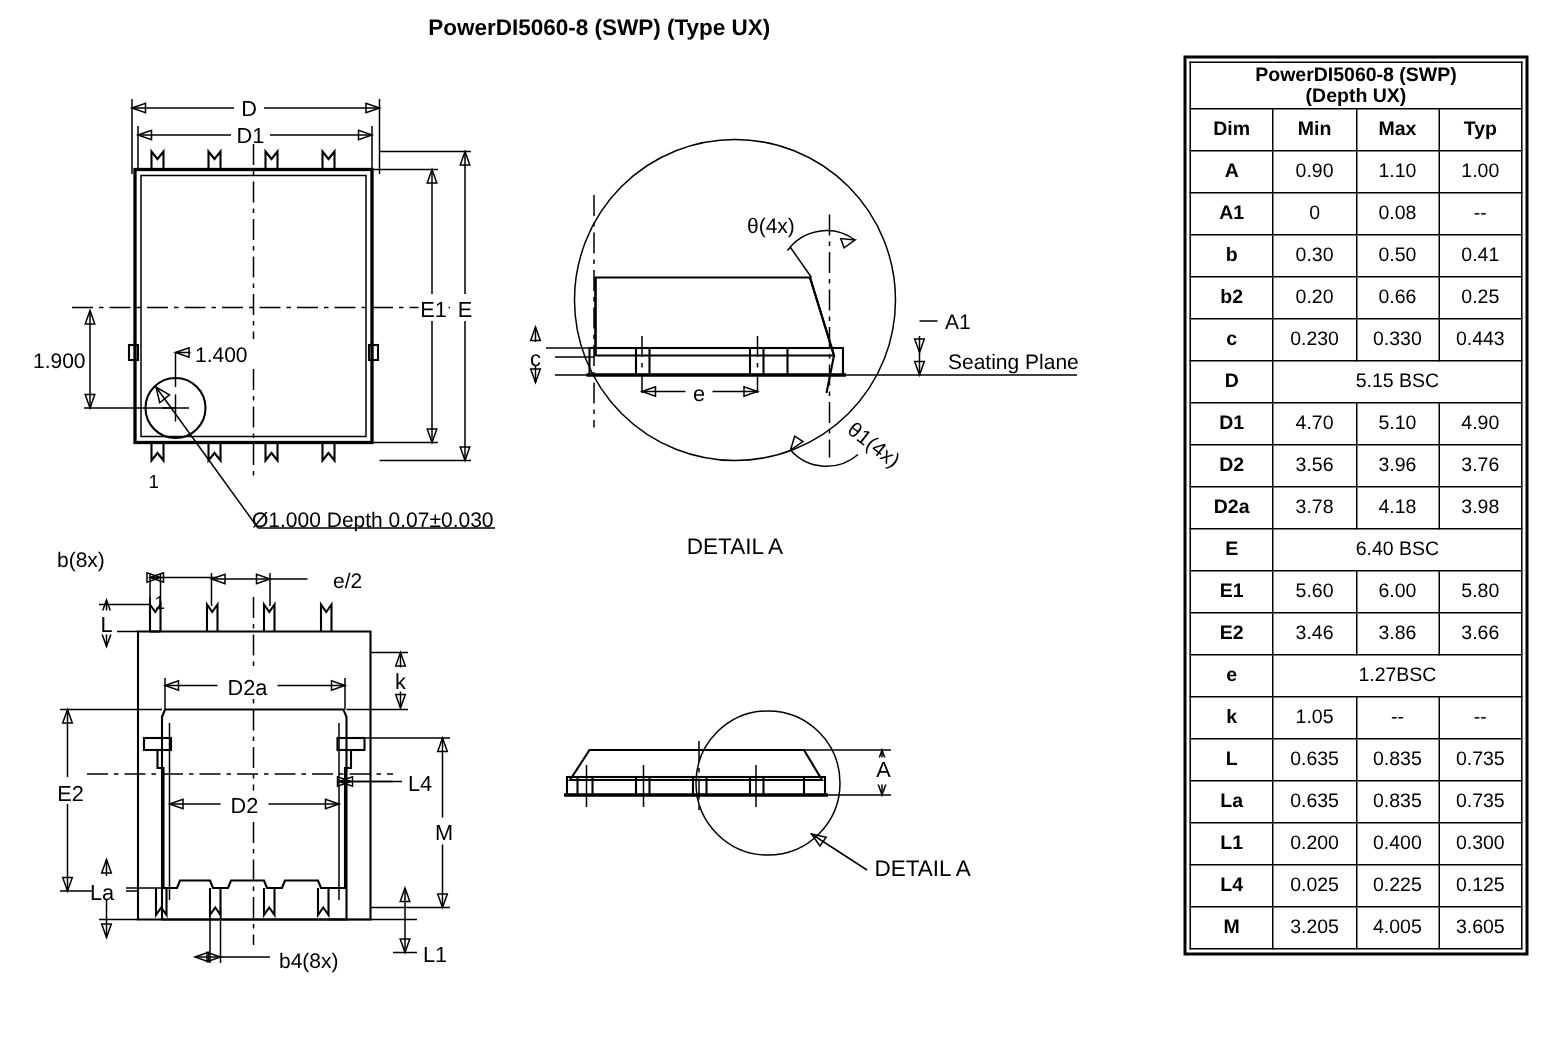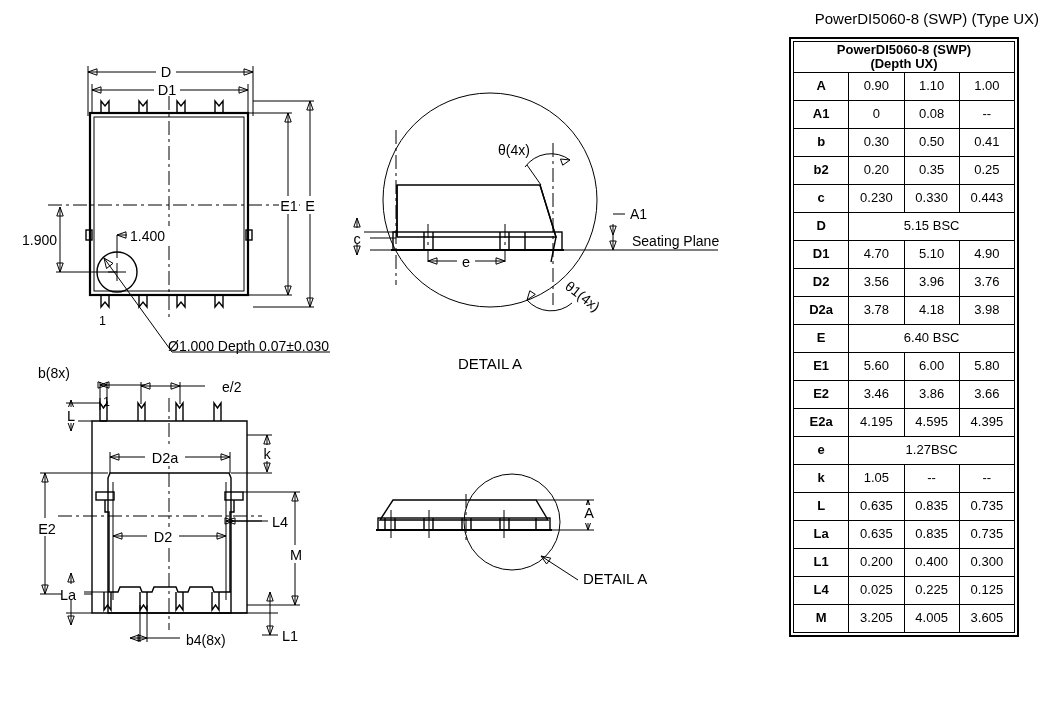--- a/index.html
+++ b/index.html
@@ -9,22 +9,22 @@
     font-family:"Liberation Sans", sans-serif;
     color:#000;
     position:relative;
     overflow:hidden;
   }
   #page{position:absolute;left:0;top:0;width:1039px;height:704px;}
 
   
   .main-title{
     position:absolute;left:0;top:10px;width:1039px;
-    text-align:right;
-    font-size:15px;font-weight:normal;
+    text-align:center;
+    font-size:15px;font-weight:bold;
     letter-spacing:0px;
   }
   .title-inner{display:inline-block;margin-left:-240px;}
 
   
   svg.draw{position:absolute;left:0;top:0;width:1039px;height:704px;}
   .ln{stroke:#000;fill:none;}
   .thin{stroke-width:1;}
   .med{stroke-width:1.4;}
   .thick{stroke-width:2.2;}
@@ -434,20 +434,26 @@
 
   <div class="dimtable-wrap">
     <table class="dimtable">
       <tbody id="table-body">
         <tr class="tbl-title">
           <td colspan="4">
             <span>PowerDI5060-8 (SWP)</span><br>
             <span>(Depth UX)</span>
           </td>
         </tr>
+        <tr class="hdr">
+          <td class="dimcol">Dim</td>
+          <td>Min</td>
+          <td>Max</td>
+          <td>Typ</td>
+        </tr>
       <tr>
             <td class="dimcol">A</td>
             <td class="val">0.90</td>
             <td class="val">1.10</td>
             <td class="val">1.00</td>
           </tr>
           <tr>
             <td class="dimcol">A1</td>
             <td class="val">0</td>
             <td class="val">0.08</td>
@@ -455,21 +461,21 @@
           </tr>
           <tr>
             <td class="dimcol">b</td>
             <td class="val">0.30</td>
             <td class="val">0.50</td>
             <td class="val">0.41</td>
           </tr>
           <tr>
             <td class="dimcol">b2</td>
             <td class="val">0.20</td>
-            <td class="val">0.35</td>
+            <td class="val">0.66</td>
             <td class="val">0.25</td>
           </tr>
           <tr>
             <td class="dimcol">c</td>
             <td class="val">0.230</td>
             <td class="val">0.330</td>
             <td class="val">0.443</td>
           </tr>
           <tr>
             <td class="dimcol">D</td>
@@ -503,26 +509,20 @@
             <td class="val">6.00</td>
             <td class="val">5.80</td>
           </tr>
           <tr>
             <td class="dimcol">E2</td>
             <td class="val">3.46</td>
             <td class="val">3.86</td>
             <td class="val">3.66</td>
           </tr>
           <tr>
-            <td class="dimcol">E2a</td>
-            <td class="val">4.195</td>
-            <td class="val">4.595</td>
-            <td class="val">4.395</td>
-          </tr>
-          <tr>
             <td class="dimcol">e</td>
             <td colspan="3" class="val">1.27BSC</td>
           </tr>
           <tr>
             <td class="dimcol">k</td>
             <td class="val">1.05</td>
             <td class="val">--</td>
             <td class="val">--</td>
           </tr>
           <tr>

